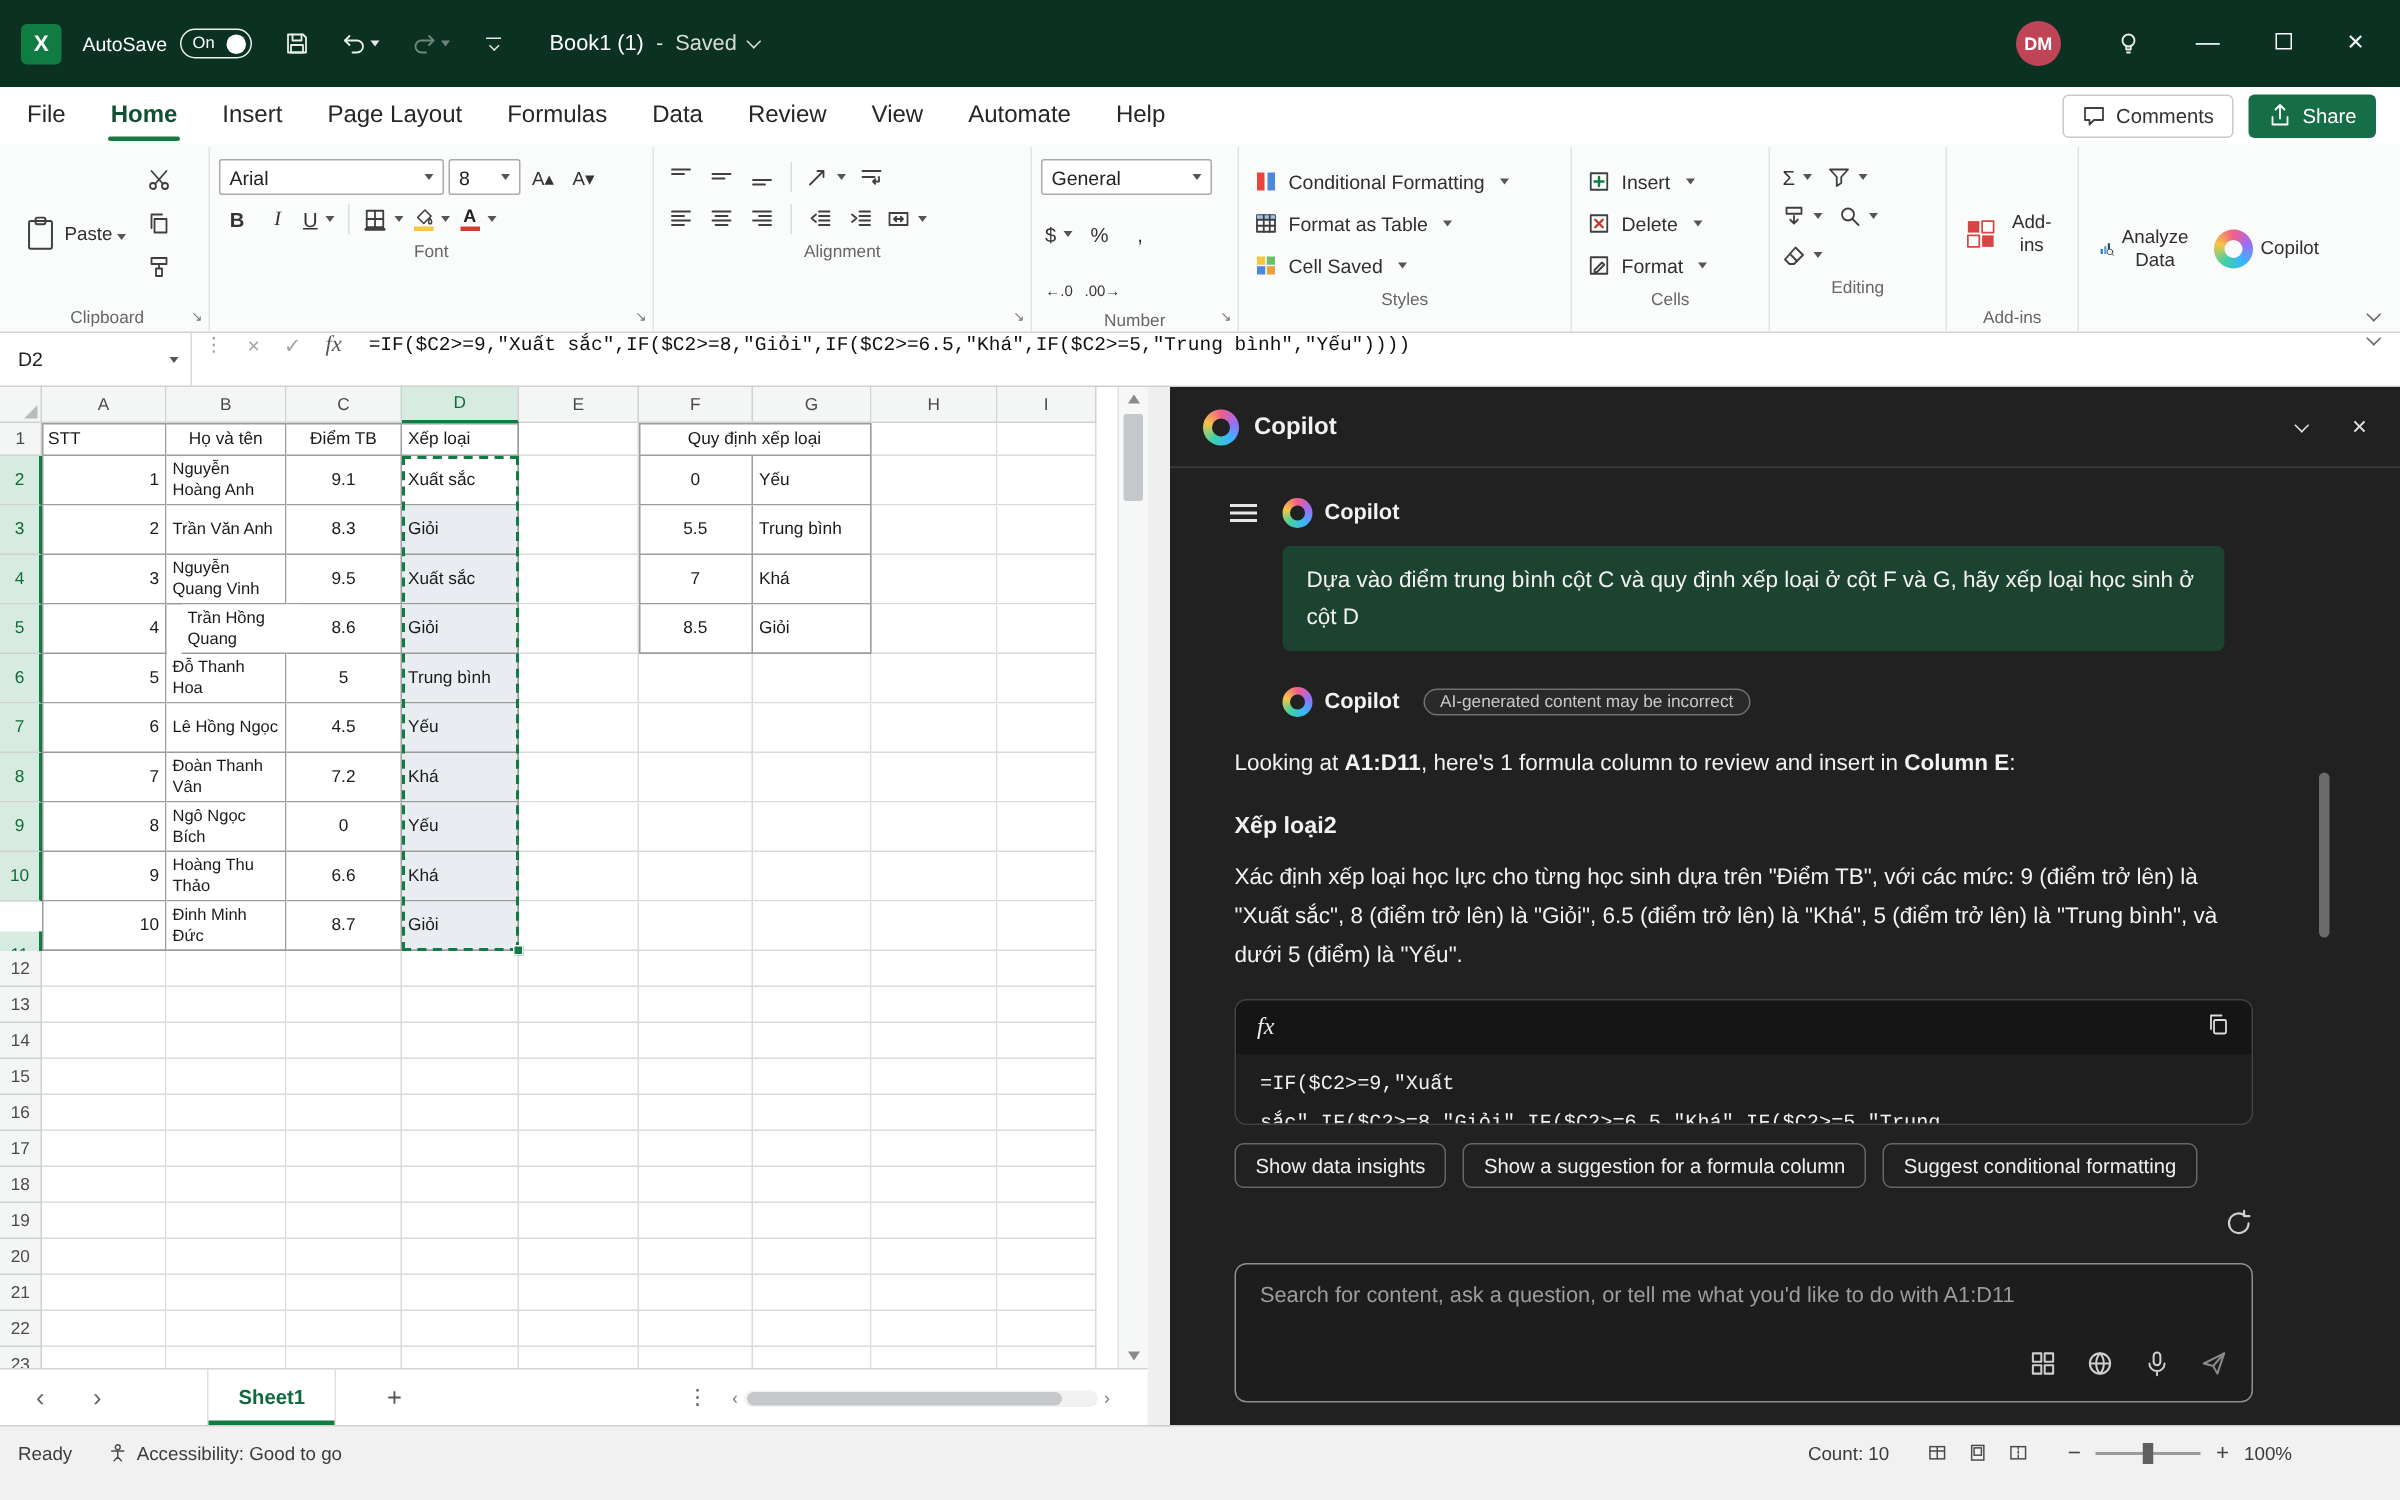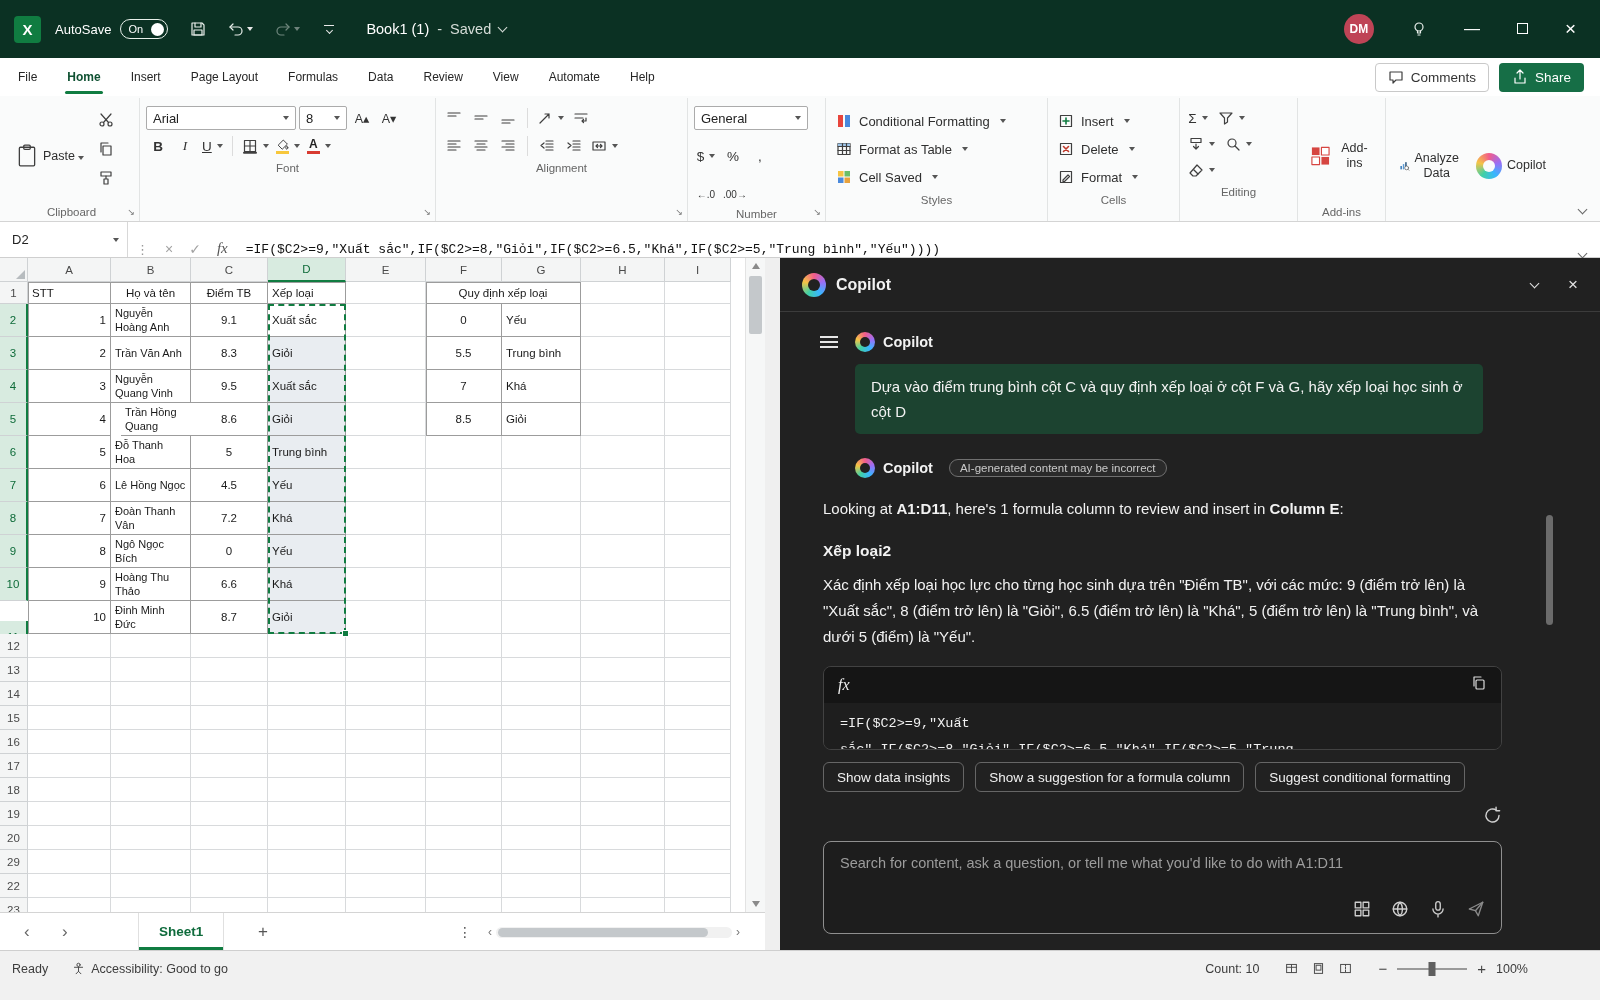--- a/index.html
+++ b/index.html
@@ -26,21 +26,21 @@
 .doc .status{color:#d6ddd8}
 .doc .chev{color:#d6ddd8;margin-top:-3px}
 .search{position:absolute;left:585px;top:10px;width:425px;height:38px;background:#edf0ee;border-radius:4px;display:flex;align-items:center;padding-left:24px;gap:12px;color:#515b55;font-size:14.5px;cursor:text}
 .tb-right{margin-left:auto;display:flex;align-items:center;gap:37px;padding-right:24px}
 .avatar{width:30px;height:30px;border-radius:50%;background:#bf4456;color:#fff;font-size:12px;font-weight:700;display:flex;align-items:center;justify-content:center}
 .glyphbtn{font-size:16px;color:#fff;cursor:pointer}
 .boxic{width:11px;height:11px;border:1.5px solid #fff;display:inline-block}
 
 .menurow{position:absolute;left:0;top:58px;width:1600px;height:38px;background:#fff;display:flex;align-items:center}
 #menu-tabs{display:flex;align-items:center;gap:30px;padding-left:18px;height:100%}
-.mtab{font-size:12px;color:#262626;height:100%;display:flex;align-items:center;position:relative;cursor:pointer;white-space:nowrap}
+.mtab{font-size:16px;color:#262626;height:100%;display:flex;align-items:center;position:relative;cursor:pointer;white-space:nowrap}
 .mtab.active{font-weight:700;color:#0f5132}
 .mtab.active::after{content:"";position:absolute;left:-2px;right:-2px;bottom:2px;height:3px;background:#107C41;border-radius:2px}
 .menu-right{margin-left:auto;display:flex;align-items:center;gap:10px;padding-right:16px}
 .btn-comments{height:29px;border:1px solid #c9c9c9;border-radius:4px;background:#fff;display:flex;align-items:center;gap:7px;padding:0 12px;font-size:13.5px;color:#333;cursor:pointer}
 .btn-share{height:29px;border-radius:4px;background:#166e46;color:#fff;display:flex;align-items:center;gap:7px;padding:0 13px;font-size:13.5px;cursor:pointer}
 .btn-share svg{stroke:#fff}
 
 .ribbon{position:absolute;left:0;top:96px;width:1600px;height:126px;background:#fafbfb;border-bottom:1px solid #d4d4d4;display:flex;padding:2px 4px 0}
 .rgroup{position:relative;border-right:1px solid #e2e4e4;padding:4px 6px 0;display:flex;flex-direction:column}
 .rbody{flex:1;display:flex;gap:4px}
@@ -60,21 +60,21 @@
 .gA{font-size:12.5px}
 .decbtn{font-size:10px;letter-spacing:0}
 .icbar{display:flex;flex-direction:column;align-items:center;gap:1px}
 .icbar .bar{width:13px;height:3px;display:block}
 .icbar b{font-size:12px;line-height:11px;color:#222}
 .srow{display:flex;align-items:center;gap:7px;height:26px;font-size:13px;color:#2f2f2f;padding:0 4px;cursor:pointer;white-space:nowrap}
 .ecol{display:flex;flex-direction:column;gap:2px;padding-top:4px}
 .erow{display:flex;gap:6px}
 .collapse-ribbon{position:absolute;right:14px;bottom:8px;color:#666;cursor:pointer}
 
-.fbar{position:absolute;left:0;top:222px;width:1600px;height:36px;background:#fff;border-bottom:1px solid #cfcfcf;display:flex;align-items:flex-end}
+.fbar{position:absolute;left:0;top:222px;width:1600px;height:36px;background:#fff;border-bottom:1px solid #cfcfcf;display:flex;align-items:flex-start}
 .namebox{width:128px;height:100%;border-right:1px solid #d8d8d8;display:flex;align-items:center;padding:0 8px 0 12px;font-size:13px;color:#222;cursor:pointer}
 .namebox span{flex:1}
 .fbar .dots{color:#9a9a9a;font-size:13px;padding:0 8px}
 .fbtn{color:#a2a2a2;font-size:14px;padding:0 8px;cursor:pointer}
 .fxbtn{color:#555;font-style:italic;font-family:"Liberation Serif",serif;font-size:15px;padding:0 8px;cursor:pointer}
 .ftext{flex:1;font-family:"Liberation Mono","DejaVu Sans Mono",monospace;font-size:13px;color:#111;padding-left:10px;white-space:nowrap;overflow:hidden}
 .fbar .chev{color:#666;margin-right:14px}
 
 .gridwrap{position:absolute;left:0;top:258px;width:745px;height:654px;background:#fff;overflow:hidden}
 .gcell{position:absolute;font-size:11.5px;color:#1a1a1a;display:flex;align-items:center;background:#fff;border-right:1px solid #d8dadc;border-bottom:1px solid #d8dadc;padding:0 4px;overflow:hidden;cursor:cell}
@@ -648,21 +648,21 @@
     <div class="gcell rowh rowh-sel" style="left: 0px; top: 363px; width: 28px; height: 33px;">11</div>
     <div class="gcell rowh" style="left: 0px; top: 376px; width: 28px; height: 24px;">12</div>
     <div class="gcell rowh" style="left: 0px; top: 400px; width: 28px; height: 24px;">13</div>
     <div class="gcell rowh" style="left: 0px; top: 424px; width: 28px; height: 24px;">14</div>
     <div class="gcell rowh" style="left: 0px; top: 448px; width: 28px; height: 24px;">15</div>
     <div class="gcell rowh" style="left: 0px; top: 472px; width: 28px; height: 24px;">16</div>
     <div class="gcell rowh" style="left: 0px; top: 496px; width: 28px; height: 24px;">17</div>
     <div class="gcell rowh" style="left: 0px; top: 520px; width: 28px; height: 24px;">18</div>
     <div class="gcell rowh" style="left: 0px; top: 544px; width: 28px; height: 24px;">19</div>
     <div class="gcell rowh" style="left: 0px; top: 568px; width: 28px; height: 24px;">20</div>
-    <div class="gcell rowh" style="left: 0px; top: 592px; width: 28px; height: 24px;">29</div>
+    <div class="gcell rowh" style="left: 0px; top: 592px; width: 28px; height: 24px;">21</div>
     <div class="gcell rowh" style="left: 0px; top: 616px; width: 28px; height: 24px;">22</div>
     <div class="gcell rowh" style="left: 0px; top: 640px; width: 28px; height: 24px;">23</div>
     <div class="gcell cell al db" style="left: 28px; top: 24px; width: 83px; height: 22px;">STT</div>
     <div class="gcell cell ac db" style="left: 111px; top: 24px; width: 80px; height: 22px;">Họ và tên</div>
     <div class="gcell cell ac db" style="left: 191px; top: 24px; width: 77px; height: 22px;">Điểm TB</div>
     <div class="gcell cell al db" style="left: 268px; top: 24px; width: 78px; height: 22px;">Xếp loại</div>
     <div class="gcell cell al" style="left: 346px; top: 24px; width: 80px; height: 22px;"></div>
     <div class="gcell cell ac db" style="left: 426px; top: 24px; width: 155px; height: 22px;">Quy định xếp loại</div>
     <div class="gcell cell al" style="left: 581px; top: 24px; width: 84px; height: 22px;"></div>
     <div class="gcell cell al" style="left: 665px; top: 24px; width: 66px; height: 22px;"></div>

